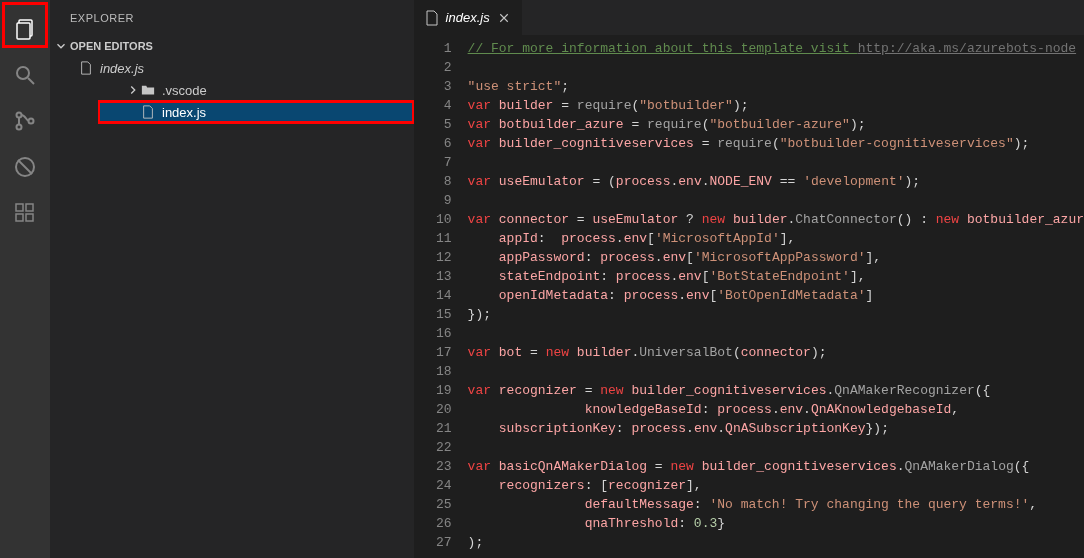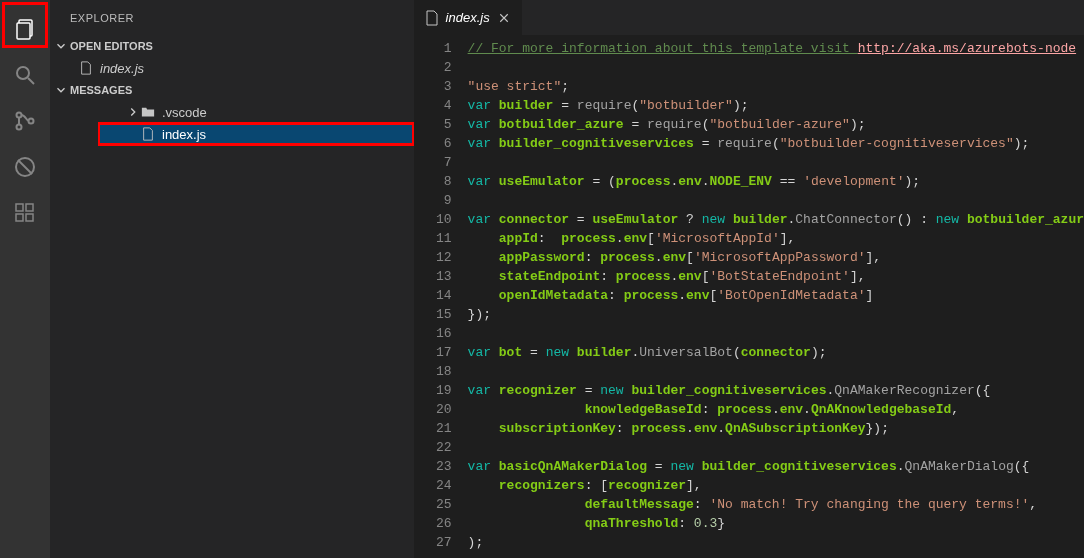--- a/index.html
+++ b/index.html
@@ -129,24 +129,24 @@
   }
   .gutter div { height: 19px; }
   .code {
     flex: 1;
     padding-top: 4px;
     white-space: pre;
     color: #d4d4d4;
   }
   .code .line { height: 19px; }
   .tok-comment { color: #608b4e; text-decoration: underline; }
-  .tok-link { color: #fca5a5; text-decoration: underline; }
+  .tok-link { color: #737373; text-decoration: underline; }
   .tok-string { color: #ce9178; }
-  .tok-keyword { color: #14b8a6; }
-  .tok-var { color: #84cc16; font-weight: bold; }
+  .tok-keyword { color: #ef4444; }
+  .tok-var { color: #fca5a5; }
   .tok-func { color: #a3a3a3; }
   .tok-num { color: #b5cea8; }
 </style>
 </head>
 <body>
 
 <div class="highlight-box" style="top:2px;left:2px;width:46px;height:46px;"></div>
 
 <div class="activity-bar">
   <div class="activity-item active">
@@ -198,26 +198,20 @@
       <div class="tree-row tree-indent-1">
         <span class="tree-icon">
           <svg viewBox="0 0 16 16" width="14" height="14">
             <path d="M3 1h7l3 3v11H3z" fill="none" stroke="#c5c5c5" stroke-width="1"></path>
           </svg>
         </span>
         <span class="tree-label"><em>index.js</em></span>
       </div>
     </div>
 
-  <div class="section-header">
-    <svg class="chev" viewBox="0 0 16 16">
-        <path d="M4 6l4 4 4-4" fill="none" stroke="#cccccc" stroke-width="1.5"></path>
-      </svg>
-    <span>MESSAGES</span>
-  </div>
   <div class="tree" id="file-tree">
       <div class="tree-row tree-indent-1">
         <svg class="tree-chev" viewBox="0 0 16 16">
           <path d="M6 4l4 4-4 4" fill="none" stroke="#cccccc" stroke-width="1.5"></path>
         </svg>
         <span class="tree-icon">
           <svg viewBox="0 0 16 16" width="14" height="14">
             <path d="M1 3h5l1 2h8v8H1z" fill="#c5c5c5"></path>
           </svg>
         </span>

